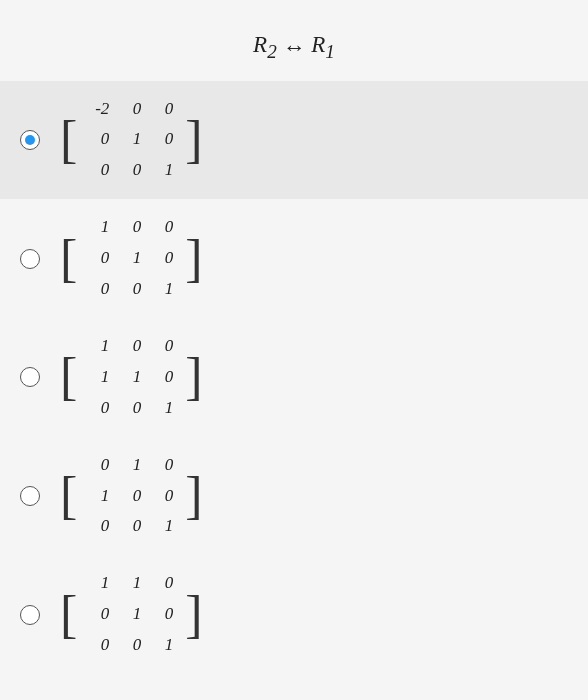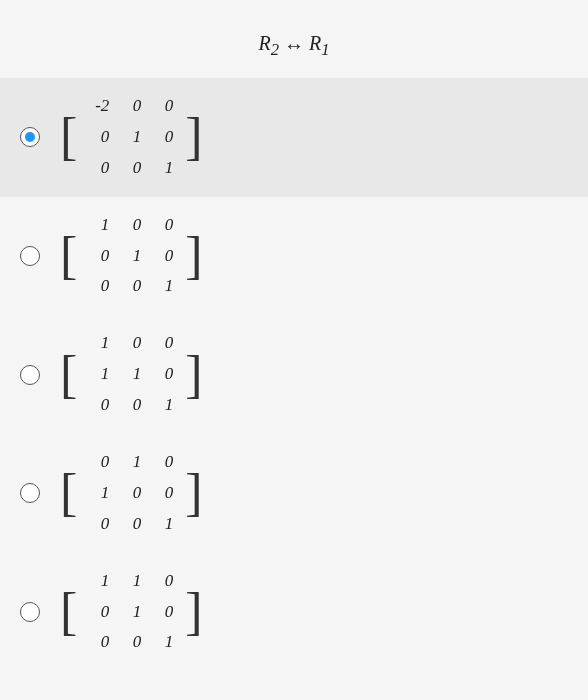--- a/index.html
+++ b/index.html
@@ -15,21 +15,21 @@
     .question-text {
       padding: 18px 20px 8px 20px;
       font-family: Arial, sans-serif;
       font-size: 14px;
       color: #333;
     }
 
     .question-formula {
       text-align: center;
       padding: 6px 0 18px 0;
-      font-size: 20px;
+      font-size: 23px;
       font-style: italic;
     }
 
     .option-list {
       display: flex;
       flex-direction: column;
       gap: 0;
     }
 
     .option-row {

